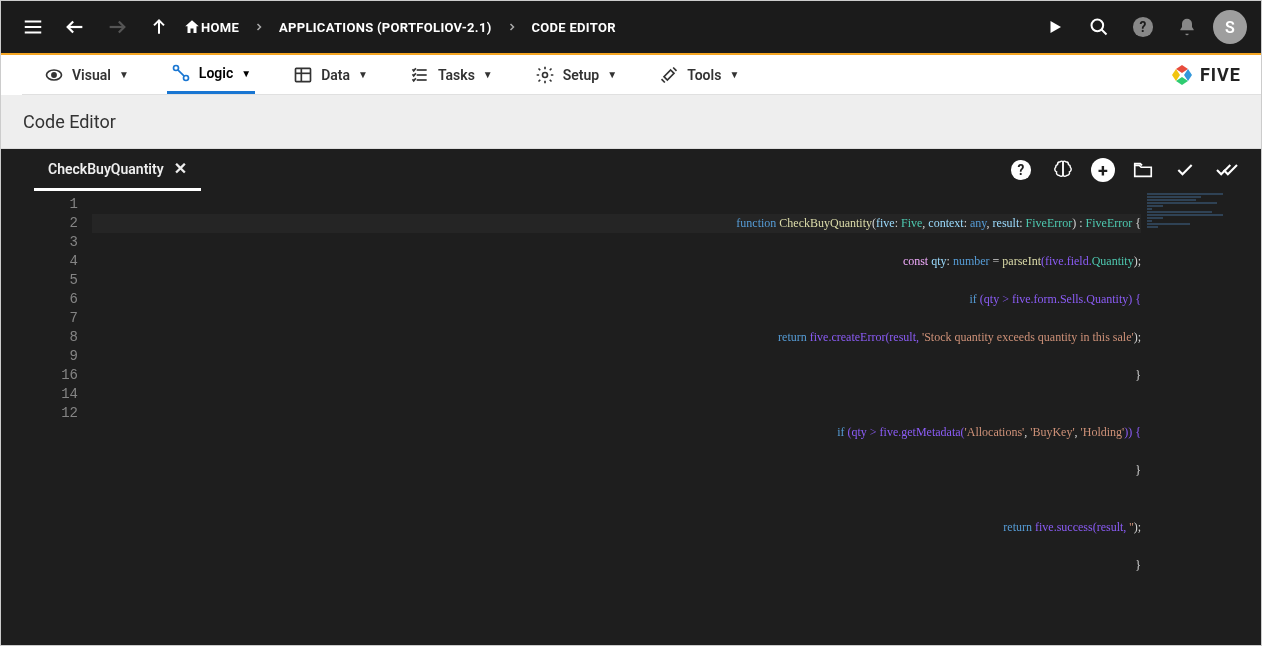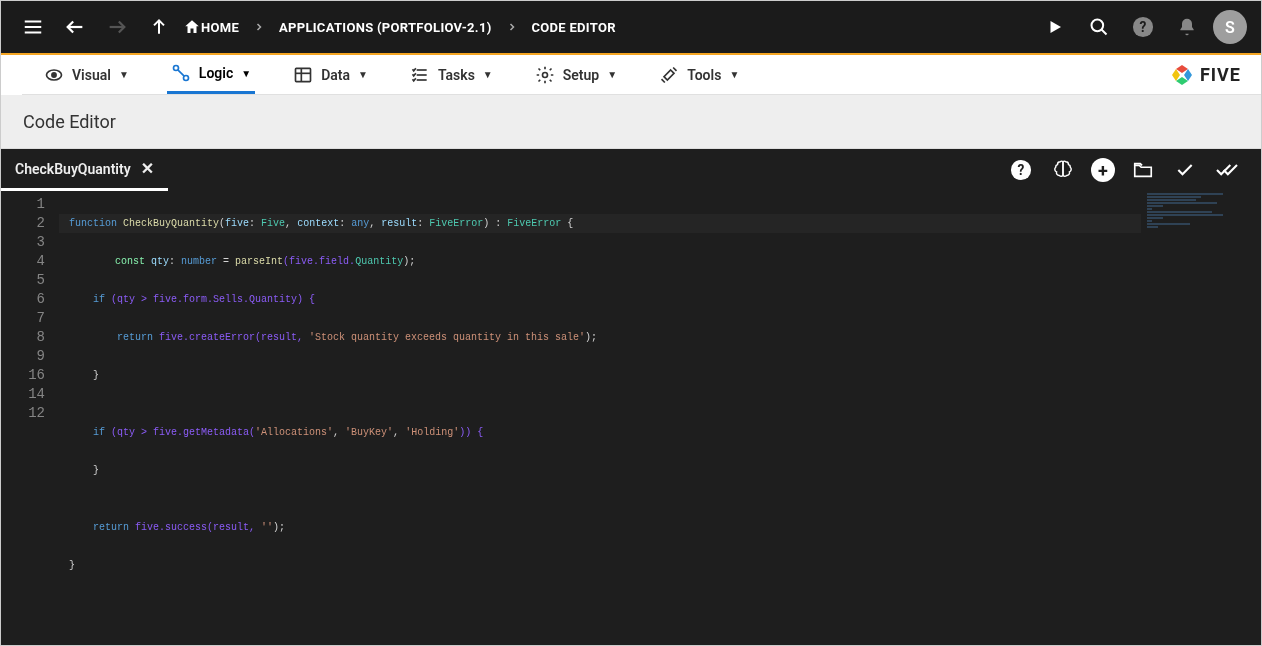--- a/index.html
+++ b/index.html
@@ -85,21 +85,21 @@
     
     .section-header {
       background: #eeeeee;
       padding: 16px 22px;
       font-size: 18px;
       color: #333;
       border-bottom: 1px solid #ddd;
     }
 
     
-    .editor-wrap { flex: 1; display: flex; flex-direction: column; background: #1e1e1e; min-height: 0;}
+    .editor-wrap { flex: 1; display: flex; flex-direction: column; background: #1e1e1e; min-height: 0; padding-left: 33px;}
     .editor-tabs {
       background: #1e1e1e;
       height: 42px;
       display: flex;
       align-items: center;
       padding: 0 10px 0 0;
       color: #eee;
     }
     .editor-tab {
       display: flex; align-items: center; gap: 10px;
@@ -131,26 +131,27 @@
       color: #858585;
       font-family: Consolas, "Courier New", monospace;
       font-size: 14px;
       line-height: 19px;
       user-select: none;
     }
     .code {
       flex: 1;
       background: #1e1e1e;
       color: #d4d4d4;
-      font-family: Liberation Mono, monospace;
-      font-size: 10px;
+      font-family: Liberation Serif, serif;
+      font-size: 12px;
       line-height: 19px;
       padding: 4px 0;
       white-space: pre;
       overflow: auto;
+      text-align: right;
     }
     .minimap {
       width: 120px;
       background: #1e1e1e;
       position: relative;
       padding: 2px 6px;
     }
     .minimap .mm-line {
       height: 2px; margin-bottom: 1px;
       background: #3a5a7a;
@@ -158,21 +159,21 @@
     }
 
     
     .tok-kw { color: #569cd6; }
     .tok-fn { color: #dcdcaa; }
     .tok-type { color: #4ec9b0; }
     .tok-str { color: #ce9178; }
     .tok-prop { color: #9cdcfe; }
     .tok-punc { color: #d4d4d4; }
     .tok-plain { color: #8b5cf6; }
-    .tok-const { color: #86efac; margin-left: 22px; }
+    .tok-const { color: #f0abfc; margin-left: 22px; }
     .tok-field { color: #4ec9b0; }
     .code .line { display:block; padding-left: 10px;}
     .code .line.hl { background: rgba(255,255,255,0.03);}
     
     svg { display: block; }
   </style>
 </head>
 <body>
 
 <div class="app">

